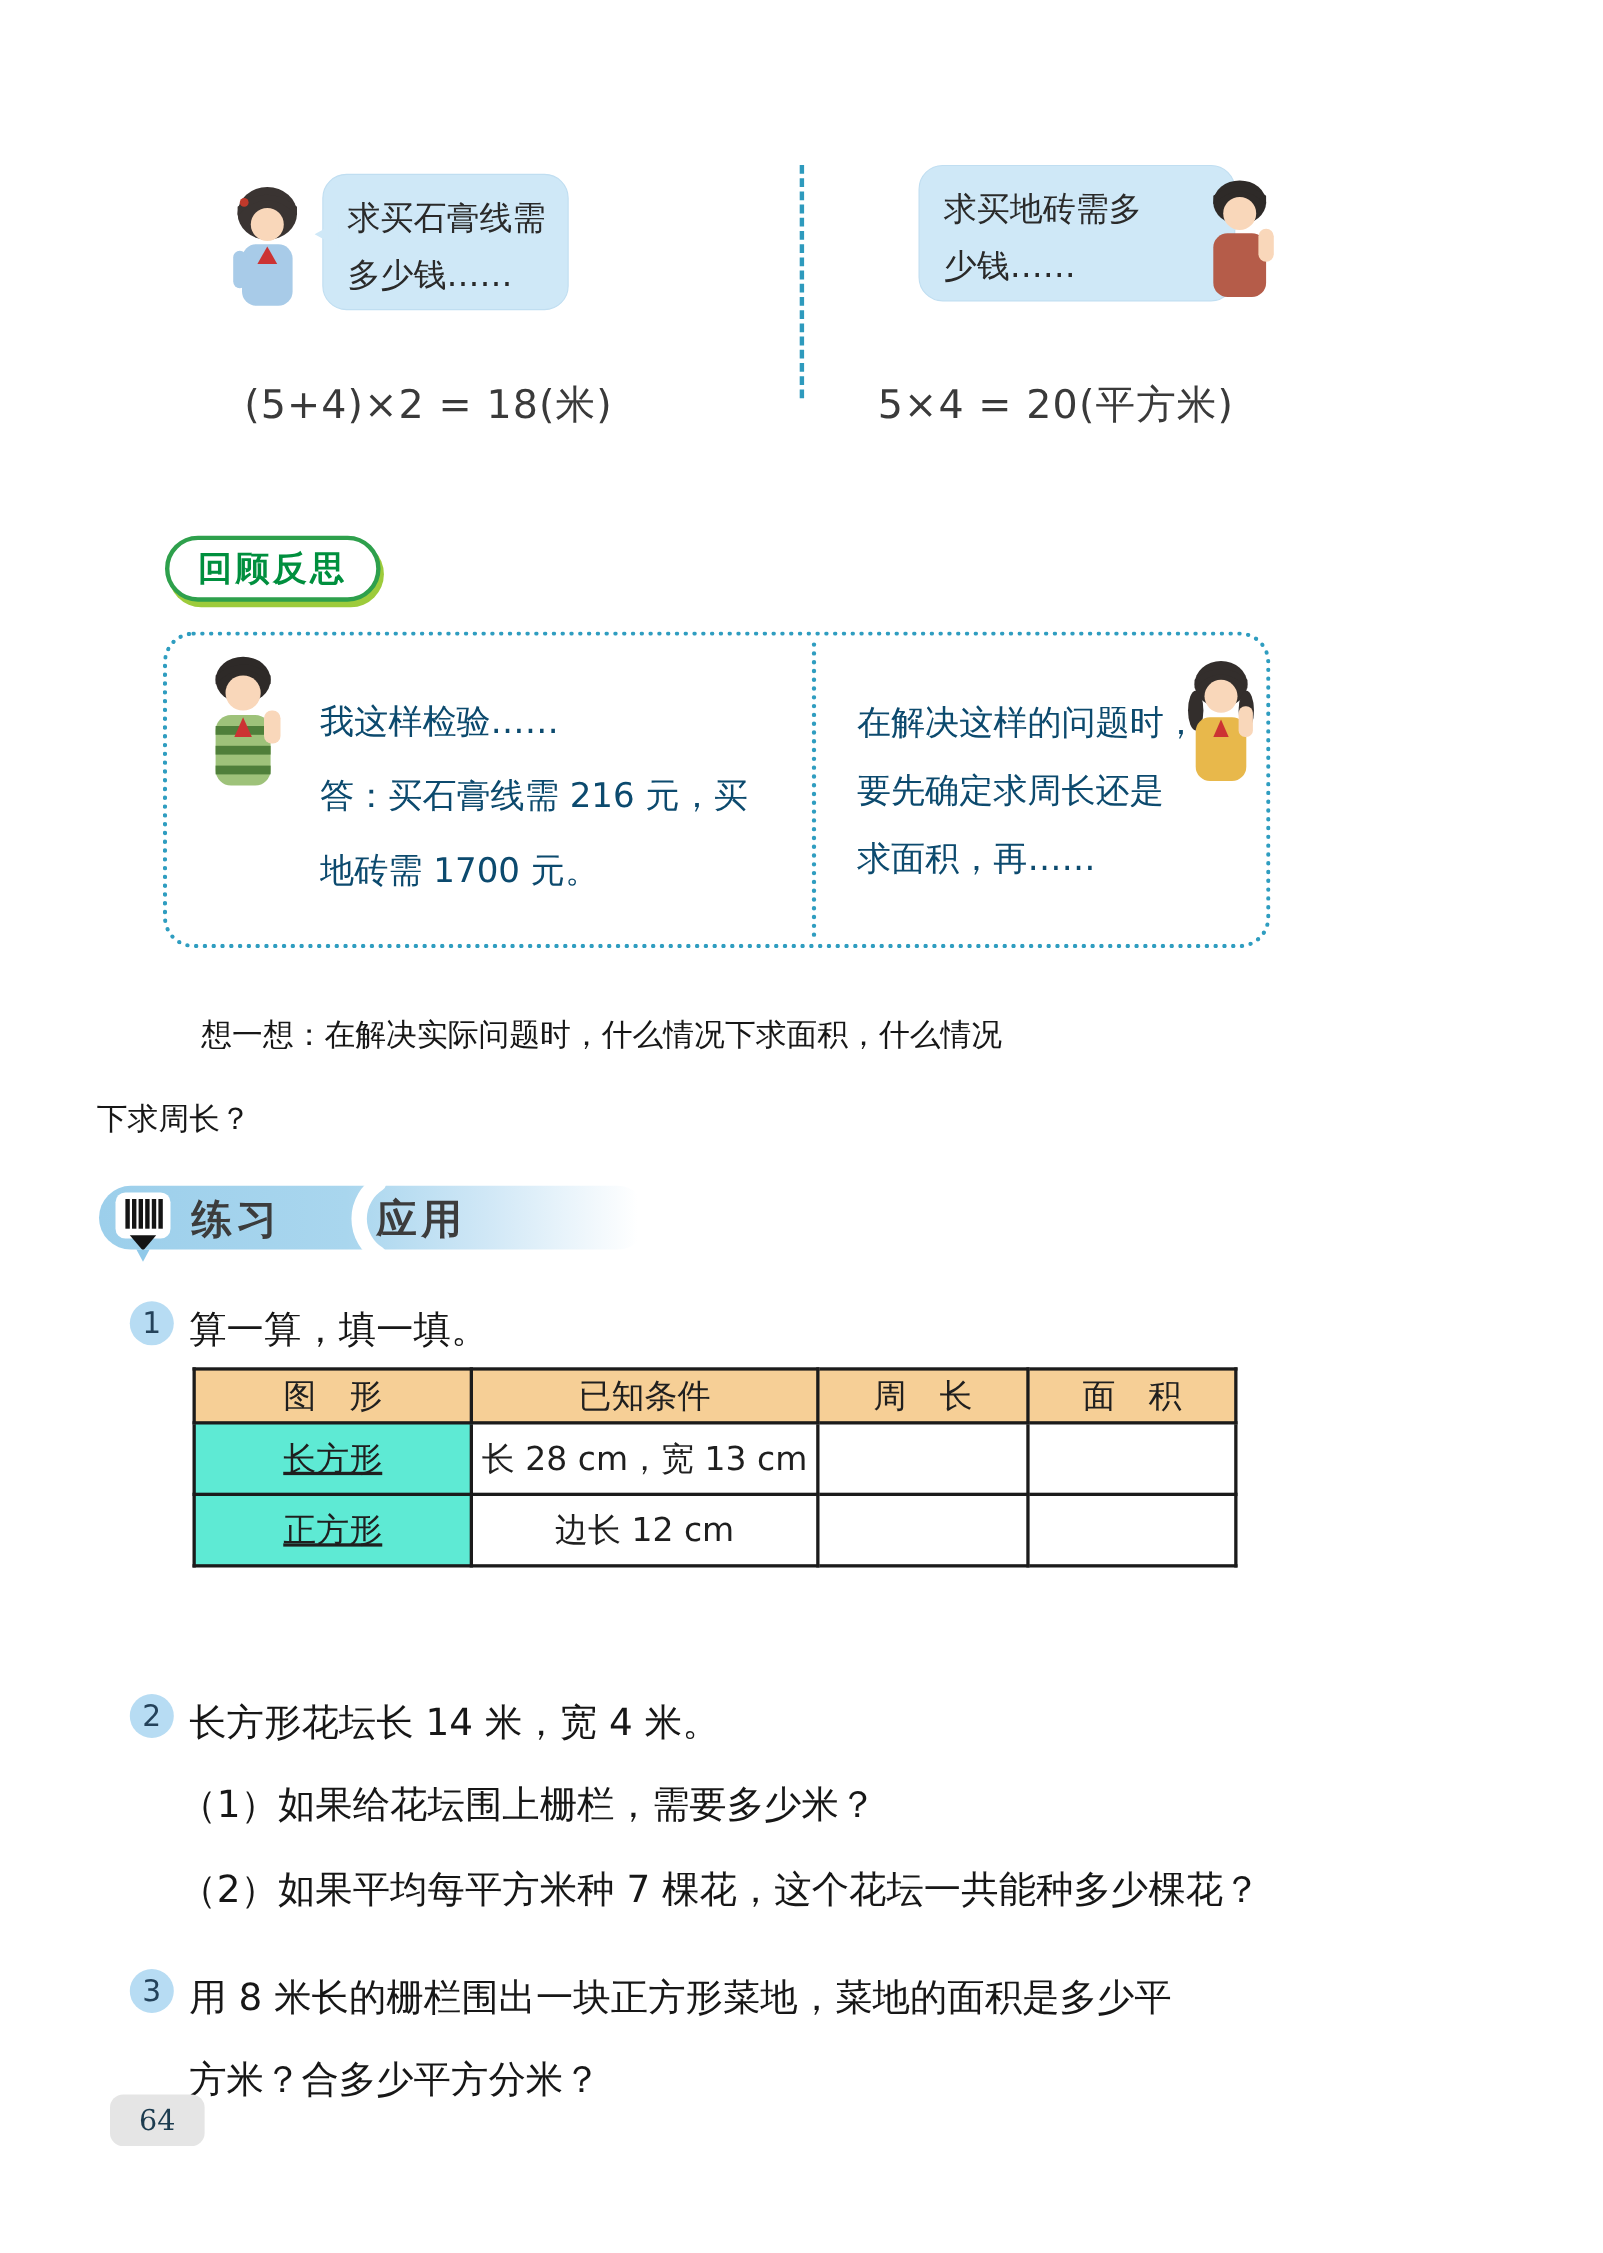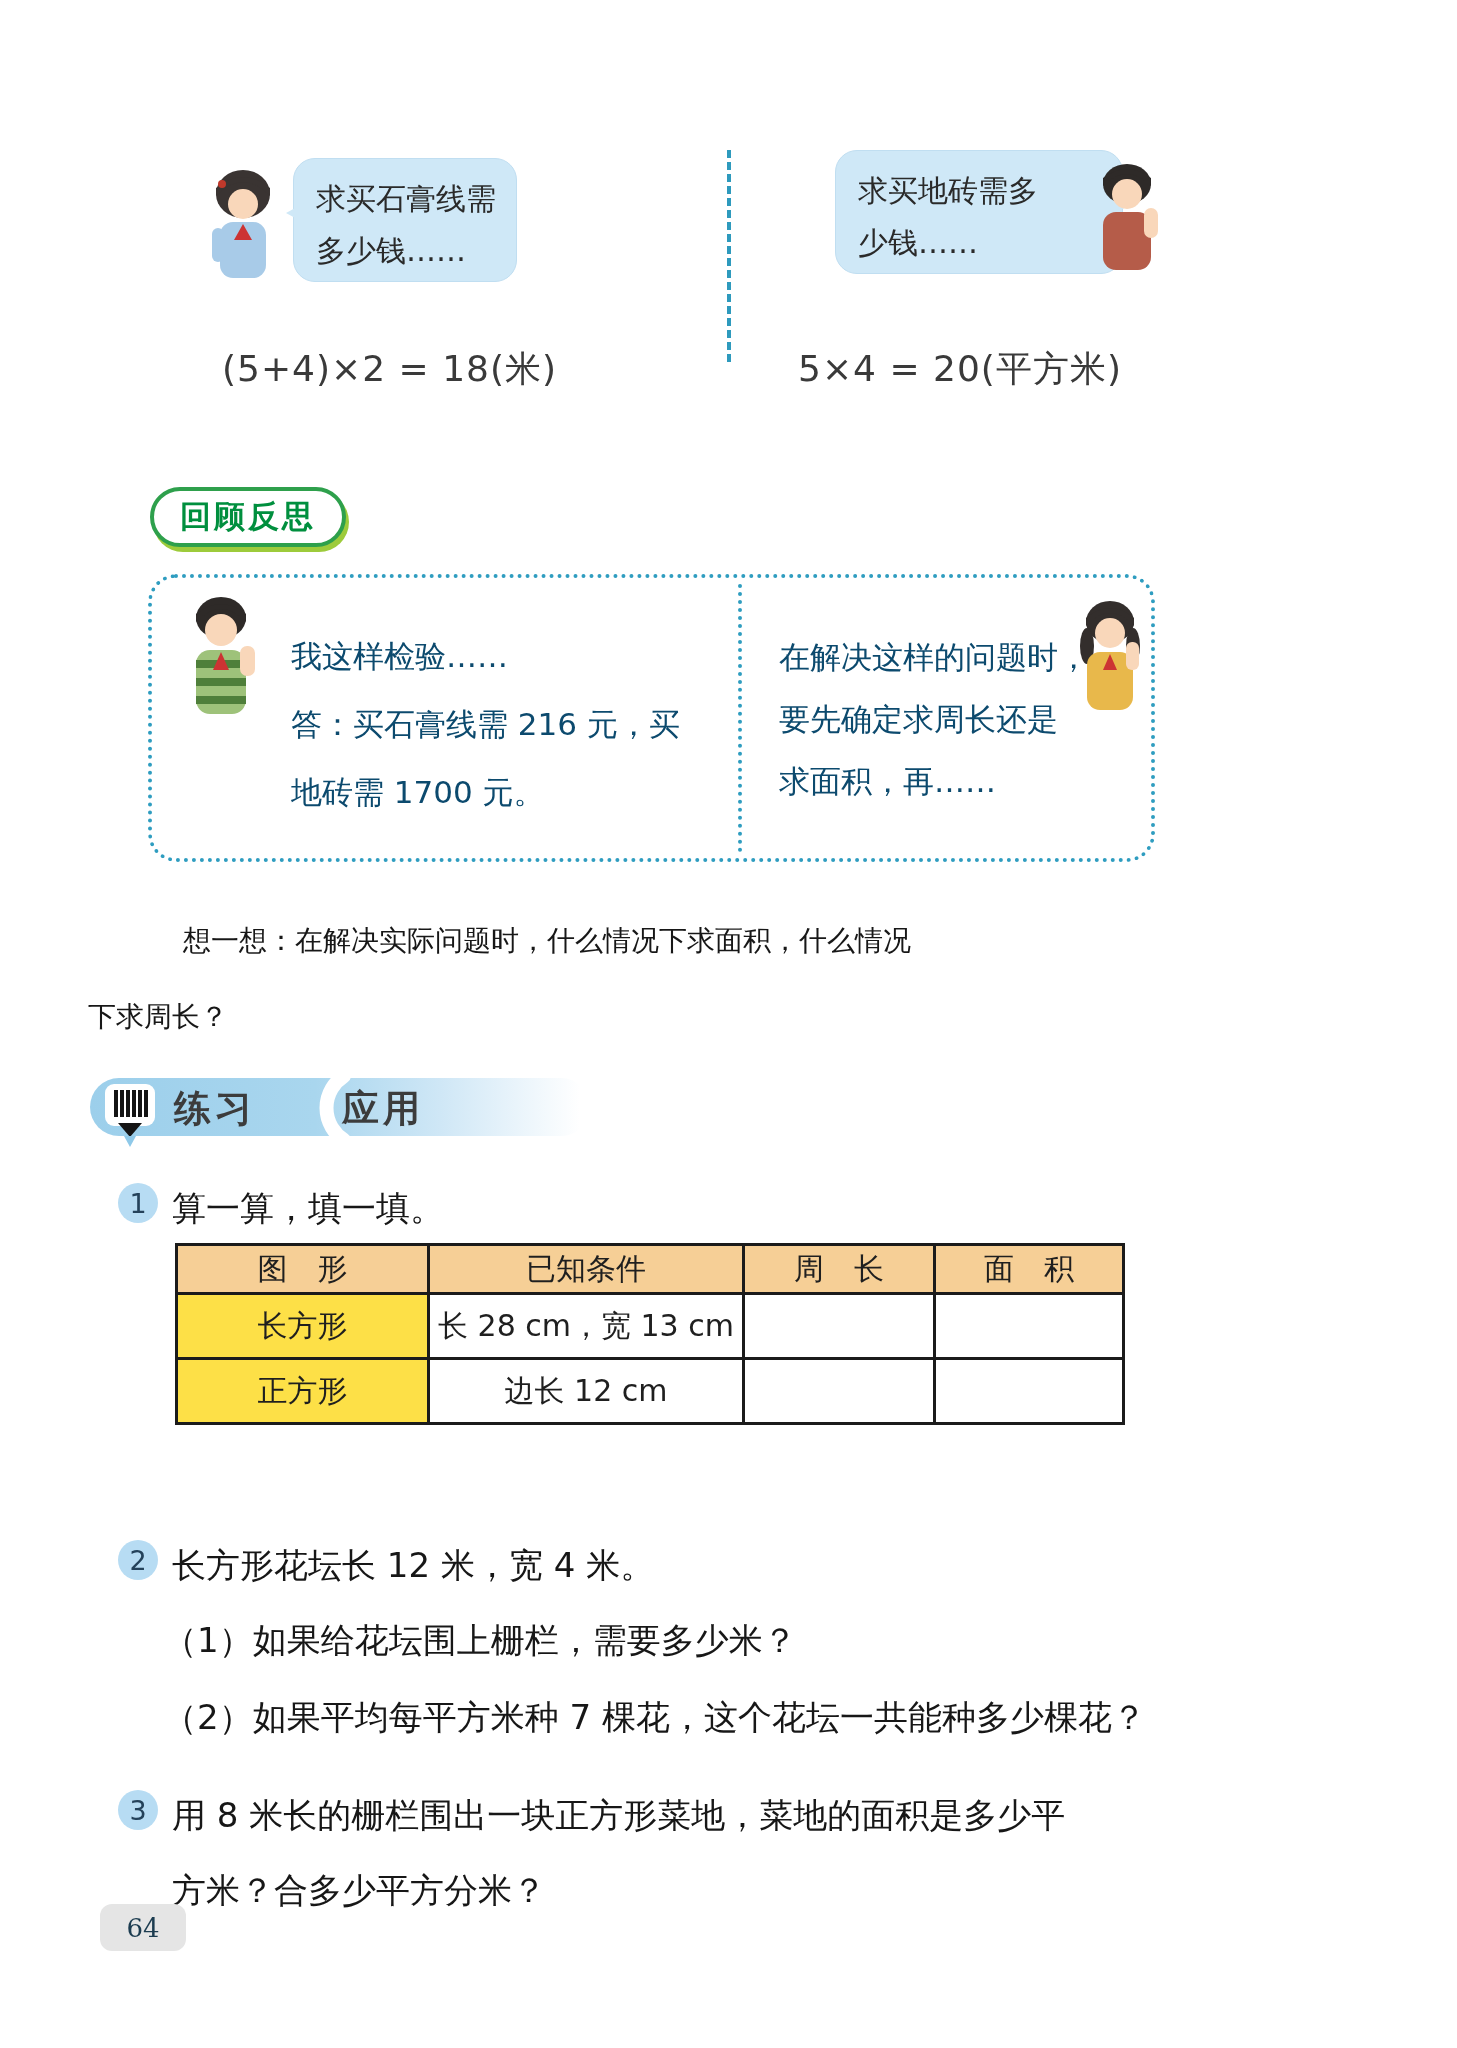--- a/index.html
+++ b/index.html
@@ -81,21 +81,21 @@
   .q-table {
     position:absolute; left:175px; top:1243px; width:947px;
     border-collapse:collapse; table-layout:fixed;
   }
   .q-table th, .q-table td {
     border:3px solid #1b1b1b; text-align:center; font-size:30px;
     font-weight:normal; color:#1f1f1f; padding:0; white-space:nowrap;
   }
   .q-table th { background:#f6cf96; height:46px; }
   .q-table td { height:62px; background:#ffffff; }
-  .q-table td.shape-col { background:#fde047; }
+  .q-table td.shape-col { background:#5eead4;text-decoration:underline; }
 
   
   .page-badge {
     position:absolute; left:100px; top:1904px; width:86px; height:47px;
     background:#e5e5e5; border-radius:12px;
     display:flex; align-items:center; justify-content:center;
     font-size:26px; color:#1c3c50; font-family:"DejaVu Serif", serif;
   }
 </style>
 </head>
@@ -228,21 +228,21 @@
       <tr>
         <td class="shape-col">正方形</td>
         <td>边长 12 cm</td>
         <td></td>
         <td></td>
       </tr>
     </tbody>
   </table>
 
   <div class="pnum" style="left:118px; top:1540px;">2</div>
-  <div class="ptext" style="left:172px; top:1543px;">长方形花坛长 12 米，宽 4 米。</div>
+  <div class="ptext" style="left:172px; top:1543px;">长方形花坛长 14 米，宽 4 米。</div>
   <div class="ptext" style="left:163px; top:1618px;">（1）如果给花坛围上栅栏，需要多少米？</div>
   <div class="ptext" style="left:163px; top:1695px;">（2）如果平均每平方米种 7 棵花，这个花坛一共能种多少棵花？</div>
 
   <div class="pnum" style="left:118px; top:1790px;">3</div>
   <div class="ptext" style="left:172px; top:1793px;">用 8 米长的栅栏围出一块正方形菜地，菜地的面积是多少平</div>
   <div class="ptext" style="left:172px; top:1868px;">方米？合多少平方分米？</div>
 
   <div class="page-badge">
     <span>64</span>
   </div>

